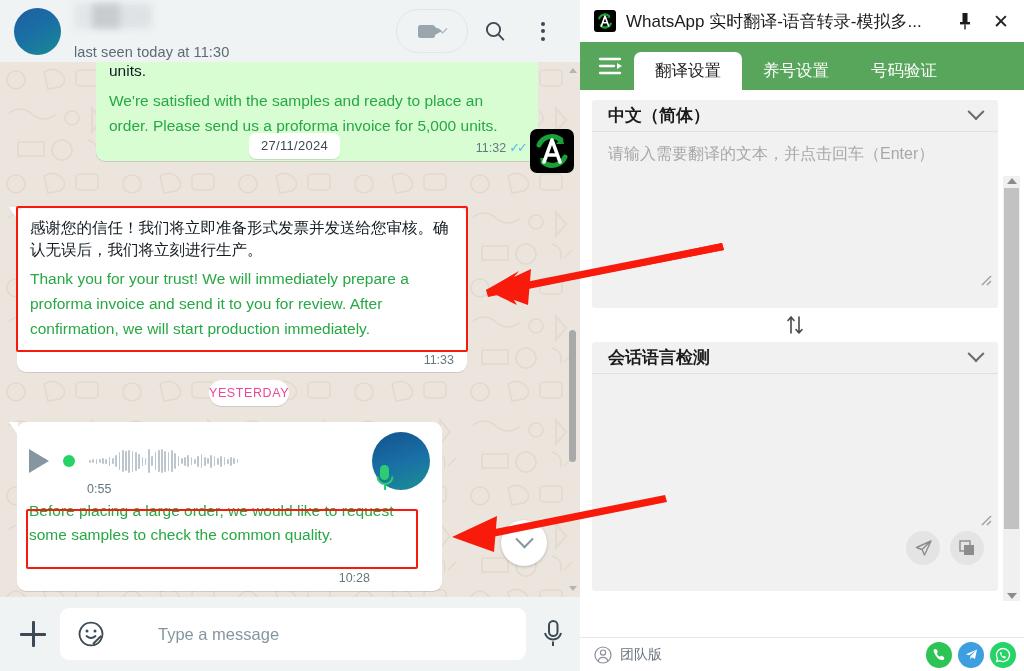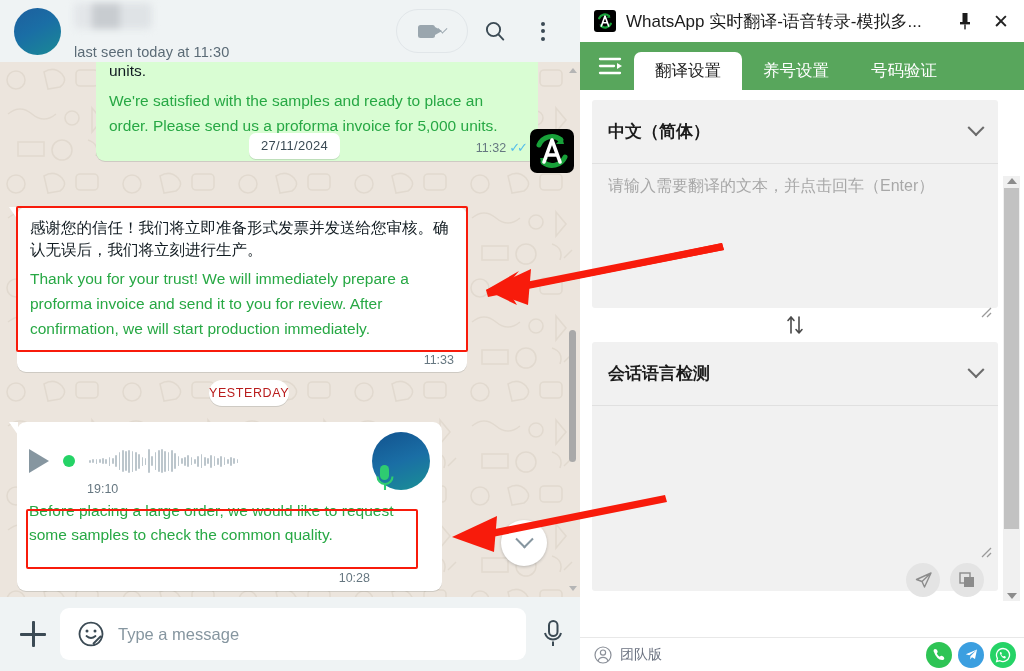--- a/index.html
+++ b/index.html
@@ -65,21 +65,21 @@
   .meta { font-size: 12.5px; color: #667781; text-align: right; margin-top: 1px; }
   .ticks { display: inline-block; margin-left: 3px; color: #53bdeb; font-size: 13px; letter-spacing: -3px; }
 
   .date-chip {
     position: absolute; background: #fff; border-radius: 7px; padding: 5px 12px 6px;
     font-size: 13px; color: #3b4a54; box-shadow: 0 1px .5px rgba(11,20,26,.13);
     letter-spacing: .3px; font-weight: 500;
   }
   .day-chip {
     position: absolute; background: #fff; border-radius: 13px; padding: 6px 0;
-    font-size: 12.5px; color: #b91c1c; box-shadow: 0 1px .5px rgba(11,20,26,.13);
+    font-size: 12.5px; color: #ec4899; box-shadow: 0 1px .5px rgba(11,20,26,.13);
     letter-spacing: .6px; font-weight: 500;
   }
 
   .redbox { position: absolute; border: 2.5px solid #f81b0b; border-radius: 2px; pointer-events: none; }
 
   
   .tr-logo {
     position: absolute; width: 44px; height: 44px; background: #000; border-radius: 7px;
     display: flex; align-items: center; justify-content: center;
   }
@@ -113,21 +113,21 @@
     padding: 0 14px 0 20px; gap: 14px;
   }
   .plus { position: relative; width: 26px; height: 26px; flex: 0 0 26px; }
   .plus::before, .plus::after { content: ""; position: absolute; background: #3b4a54; border-radius: 1px; }
   .plus::before { left: 0; top: 11.5px; width: 26px; height: 3px; }
   .plus::after { top: 0; left: 11.5px; width: 3px; height: 26px; }
   .input-wrap {
     flex: 1; height: 52px; background: #fff; border-radius: 9px; display: flex; align-items: center;
     padding: 0 18px; gap: 14px;
   }
-  .msg-placeholder { font-size: 16.5px; color: #8696a0; }
+  .msg-placeholder { font-size: 16.5px; color: #8696a0; margin-left: 40px; }
 
   
   .panel { width: 444px; height: 671px; background: #fff; position: relative; display: flex; flex-direction: column; }
   .panel-title-bar { height: 42px; flex: 0 0 42px; display: flex; align-items: center; padding: 0 10px 0 14px; gap: 10px; }
   .app-icon {
     width: 22px; height: 22px; background: #000; border-radius: 3px; flex: 0 0 22px;
     display: flex; align-items: center; justify-content: center;
   }
   .panel-title { font-size: 17px; color: #1b1b1b; flex: 1; white-space: nowrap; overflow: hidden; }
   .pin-icon, .close-icon { width: 26px; height: 26px; display: flex; align-items: center; justify-content: center; color: #222; }
@@ -136,21 +136,21 @@
   .tabbar { height: 48px; flex: 0 0 48px; background: #58a65c; display: flex; align-items: flex-end; padding-left: 8px; }
   .menu-icon-box { width: 46px; height: 48px; display: flex; align-items: center; justify-content: center; }
   .tab {
     height: 38px; padding: 0 21px; display: flex; align-items: center; justify-content: center;
     color: #fff; font-size: 16.5px; border-radius: 7px 7px 0 0;
   }
   .tab.active { background: #fff; color: #222; }
 
   .panel-body { flex: 1; position: relative; overflow: hidden; background: #fff; padding: 10px 26px 0 12px; }
   .field-card { background: #f1f1f1; border-radius: 3px; }
-  .field-head { height: 64px; display: flex; align-items: center; justify-content: space-between; padding: 0 16px; border-bottom: 1px solid #e0e0e0; }
+  .field-head { height: 32px; display: flex; align-items: center; justify-content: space-between; padding: 0 16px; border-bottom: 1px solid #e0e0e0; }
   .field-head span.lbl { font-size: 17px; color: #1b1b1b; font-weight: bold; }
   .chev-lg { width: 12px; height: 12px; border-right: 2px solid #6b6b6b; border-bottom: 2px solid #6b6b6b; transform: rotate(45deg) translate(-3px,-3px); }
   .ta-area { position: relative; padding: 10px 16px; }
   .ta-ph { font-size: 16px; color: #a8a8a8; line-height: 1.45; }
   .resize-grip { position: absolute; right: 6px; bottom: 5px; width: 12px; height: 12px; }
   .swap-row { display: flex; justify-content: center; align-items: center; height: 34px; }
   .round-btn { width: 34px; height: 34px; border-radius: 50%; background: #e4e4e4; display: flex; align-items: center; justify-content: center; }
   .btn-row { display: flex; justify-content: flex-end; gap: 10px; padding: 0 14px 12px; }
 
   .panel-scrollbar { position: absolute; right: 4px; top: 86px; bottom: 36px; width: 17px; background: #f0f0f0; }
@@ -298,21 +298,21 @@
                 <i style="height:4px"></i>
             </span>
             <span class="avatar-voice" style="margin-left:auto;">
               <svg class="mic-badge" width="22" height="30" viewBox="0 0 22 30">
                 <rect x="6" y="3" width="9" height="15" rx="4.5" fill="#2ecc71"></rect>
                 <path d="M3.5 14.5 a7.5 7.5 0 0 0 15 0" fill="none" stroke="#2ecc71" stroke-width="2.1"></path>
                 <line x1="11" y1="22" x2="11" y2="28" stroke="#2ecc71" stroke-width="2.1"></line>
               </svg>
             </span>
           </div>
-          <div style="font-size:12.5px; color:#667781; margin:-8px 0 3px 58px;">19:10</div>
+          <div style="font-size:12.5px; color:#667781; margin:-8px 0 3px 58px;">0:55</div>
           <div class="msg-tr" style="line-height:1.55;">Before placing a large order, we would like to request some samples to check the common quality.</div>
           <div class="meta" style="padding-right:60px;margin-top:24px;">10:28</div>
         </div>
         <div class="redbox" style="left:26px; top:447px; width:392px; height:60px;"></div>
 
         <div class="scroll-down-btn" style="left:501px; top:458px;">
           <span class="chev-dn"></span>
         </div>
       </div>
 

